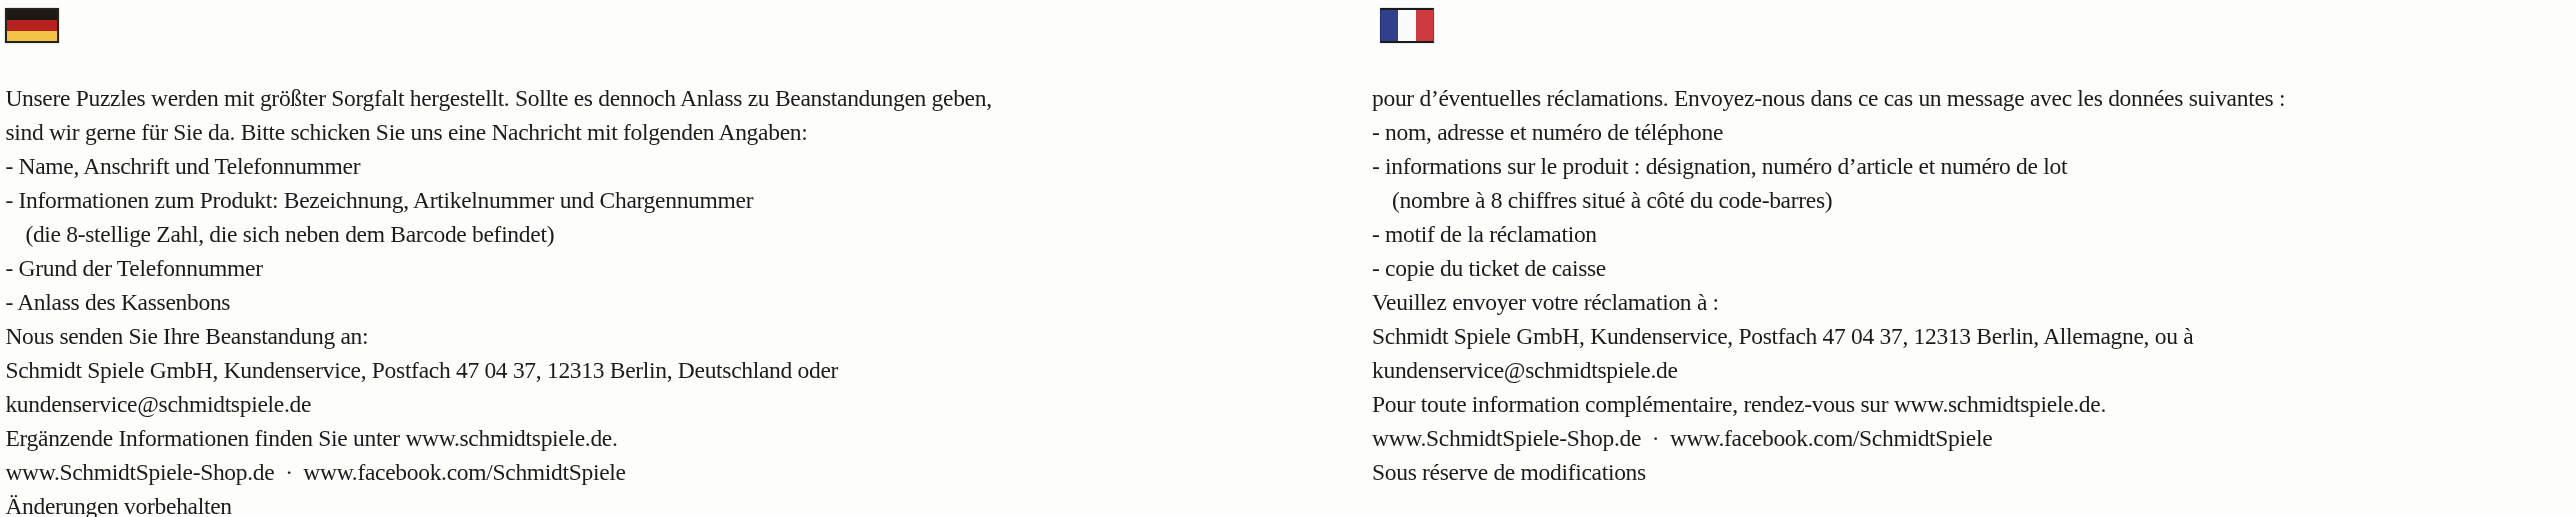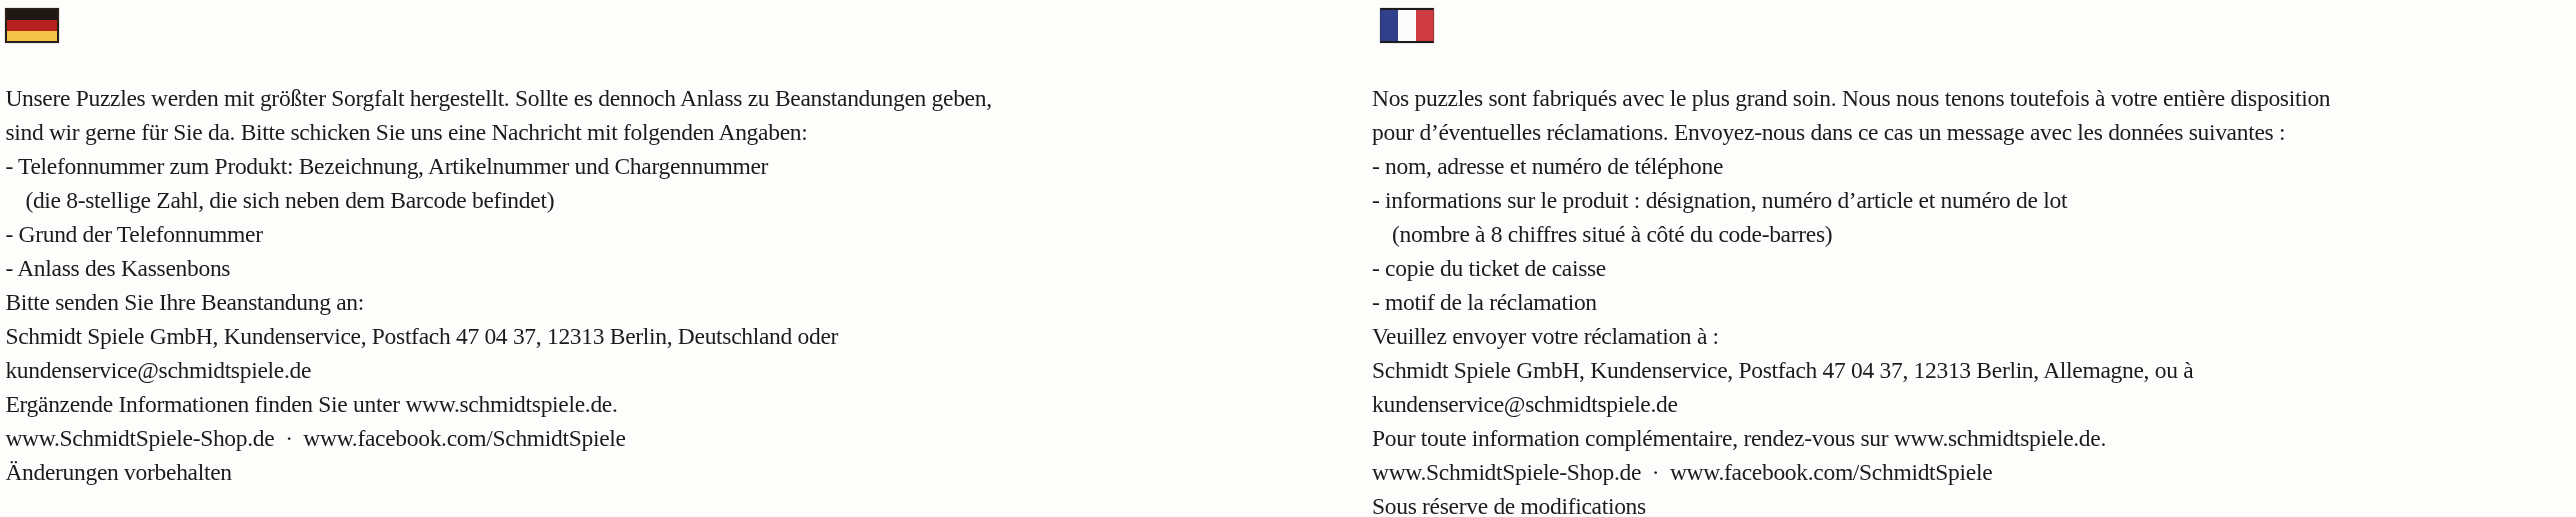--- a/index.html
+++ b/index.html
@@ -62,47 +62,47 @@
 
   <section class="col col-de">
     <div class="flag flag-de">
       <div class="s1"></div>
       <div class="s2"></div>
       <div class="s3"></div>
     </div>
     <div class="textblock">
       <p>Unsere Puzzles werden mit größter Sorgfalt hergestellt. Sollte es dennoch Anlass zu Beanstandungen geben,</p>
       <p>sind wir gerne für Sie da. Bitte schicken Sie uns eine Nachricht mit folgenden Angaben:</p>
-      <p>- Telefonnummer zum Produkt: Bezeichnung, Artikelnummer und Chargennummer</p>
+      <p>- Name, Anschrift und Telefonnummer</p>
+      <p>- Informationen zum Produkt: Bezeichnung, Artikelnummer und Chargennummer</p>
       <p class="indent">(die 8-stellige Zahl, die sich neben dem Barcode befindet)</p>
       <p>- Grund der Telefonnummer</p>
       <p>- Anlass des Kassenbons</p>
-      <p>Bitte senden Sie Ihre Beanstandung an:</p>
+      <p>Nous senden Sie Ihre Beanstandung an:</p>
       <p>Schmidt Spiele GmbH, Kundenservice, Postfach 47 04 37, 12313 Berlin, Deutschland oder</p>
       <p>kundenservice@schmidtspiele.de</p>
       <p><span>Ergänzende Informationen finden Sie unter </span><strong>www.schmidtspiele.de.</strong></p>
       <p><span>www.SchmidtSpiele-Shop.de</span><span class="dot-sep">·</span><span>www.facebook.com/SchmidtSpiele</span></p>
       <p>Änderungen vorbehalten</p>
     </div>
   </section>
 
   <section class="col col-fr">
     <div class="flag flag-fr">
       <div class="v1"></div>
       <div class="v2"></div>
       <div class="v3"></div>
     </div>
     <div class="textblock">
-      <p>Nos puzzles sont fabriqués avec le plus grand soin. Nous nous tenons toutefois à votre entière disposition</p>
       <p>pour d’éventuelles réclamations. Envoyez-nous dans ce cas un message avec les données suivantes :</p>
       <p>- nom, adresse et numéro de téléphone</p>
       <p>- informations sur le produit : désignation, numéro d’article et numéro de lot</p>
       <p class="indent">(nombre à 8 chiffres situé à côté du code-barres)</p>
+      <p>- motif de la réclamation</p>
       <p>- copie du ticket de caisse</p>
-      <p>- motif de la réclamation</p>
       <p>Veuillez envoyer votre réclamation à :</p>
       <p>Schmidt Spiele GmbH, Kundenservice, Postfach 47 04 37, 12313 Berlin, Allemagne, ou à</p>
       <p>kundenservice@schmidtspiele.de</p>
       <p><span>Pour toute information complémentaire, rendez-vous sur </span><strong>www.schmidtspiele.de.</strong></p>
       <p><span>www.SchmidtSpiele-Shop.de</span><span class="dot-sep">·</span><span>www.facebook.com/SchmidtSpiele</span></p>
       <p>Sous réserve de modifications</p>
     </div>
   </section>
 
 </div>

